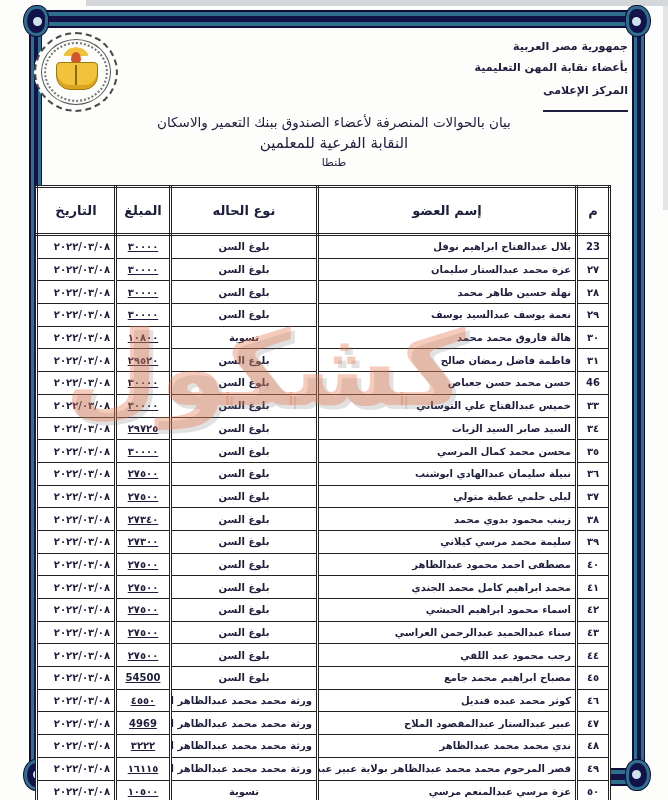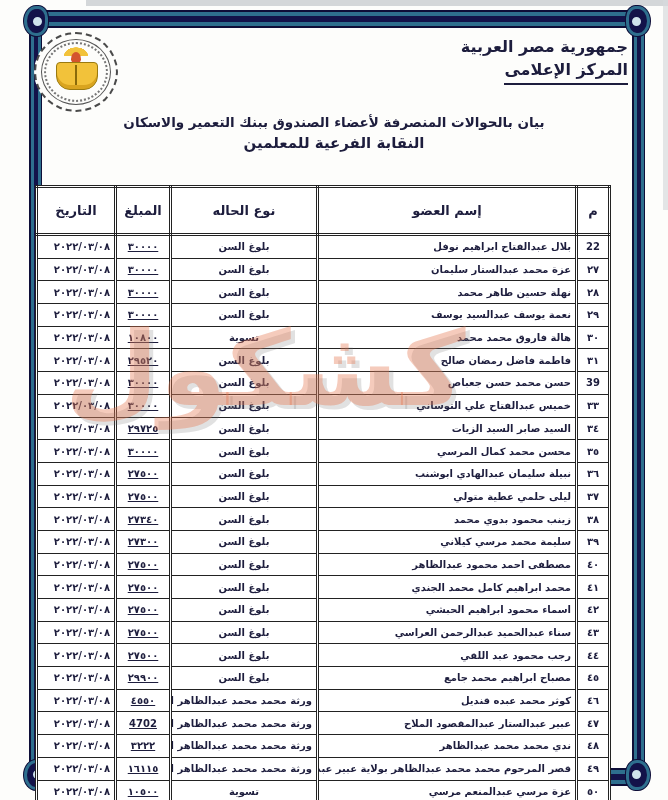--- a/index.html
+++ b/index.html
@@ -40,23 +40,23 @@
     background:#f2c23a;border:1px solid #9a7a10;border-radius:4px 4px 14px 14px;
     box-shadow:inset 0 -4px 0 #d9a41f;}
   .logo .book::before{content:"";position:absolute;left:18px;top:2px;width:2px;height:20px;background:#8a6a0a;}
   .logo .flame{position:absolute;left:37px;top:20px;width:10px;height:12px;background:#d4542e;
     border-radius:50% 50% 50% 50%/60% 60% 40% 40%;}
   .logo .sun{position:absolute;left:28px;top:14px;width:28px;height:10px;
     background:radial-gradient(ellipse at 50% 100%,#f2c23a 0 60%,transparent 62%);}
 
   
   .agency{position:absolute;right:40px;top:36px;font-weight:bold;
-    font-size:16px;line-height:21px;}
-  .agency .dept{display:inline-block;margin-top:2px;border-bottom:2px solid #1d1d3d;padding-bottom:3px;}
-  .doc-title{position:absolute;left:42px;right:42px;top:114px;text-align:center;font-weight:bold;}
+    font-size:11px;line-height:21px;}
+  .agency .dept{display:inline-block;margin-top:2px;border-bottom:2px solid #1d1d3d;padding-bottom:9px;}
+  .doc-title{position:absolute;left:42px;right:42px;top:114px;text-align:center;font-weight:normal;}
   .doc-title .l1{font-size:13.5px;}
   .doc-title .l2{font-size:15px;margin-top:4px;}
   .doc-title .l3{font-size:11px;margin-top:4px;}
 
   
   table.main{position:absolute;right:57px;top:185px;width:573px;border-collapse:collapse;
     table-layout:fixed;background:#fff;border:3px double #222;}
   table.main th{font-size:13px;font-weight:bold;height:43px;border:3px double #222;
     border-top:3px double #222;background:#fff;}
   table.main td{font-size:10px;font-weight:bold;height:21.7px;padding:0 4px;
@@ -97,26 +97,28 @@
     <div class="ring-outer"></div>
     <div class="ring-dots"></div>
     <div class="ring-text"></div>
     <div class="sun"></div>
     <div class="flame"></div>
     <div class="book"></div>
   </div>
 
   <div class="agency">
     <div>جمهورية مصر العربية</div>
+    <div>بأعضاء نقابة المهن التعليمية</div>
     <div><span class="dept">المركز الإعلامى</span></div>
   </div>
 
   <div class="doc-title">
     <div class="l1">بيان بالحوالات المنصرفة لأعضاء الصندوق ببنك التعمير والاسكان</div>
     <div class="l2">النقابة الفرعية للمعلمين</div>
+    <div class="l3">طنطا</div>
   </div>
 
   <table class="main">
     <colgroup>
       <col class="c-no">
         <col class="c-name">
         <col class="c-case">
         <col class="c-amount">
         <col class="c-date">
     </colgroup>
@@ -124,21 +126,21 @@
       <tr>
         <th>م</th>
         <th>إسم العضو</th>
         <th>نوع الحاله</th>
         <th>المبلغ</th>
         <th>التاريخ</th>
       </tr>
     </thead>
     <tbody>
     <tr>
-      <td class="no">22</td>
+      <td class="no">23</td>
       <td class="name">بلال عبدالفتاح ابراهيم نوفل</td>
       <td class="case">بلوغ السن</td>
       <td class="amount">٣٠٠٠٠</td>
       <td class="date">٢٠٢٢/٠٣/٠٨</td>
     </tr>
 
     <tr>
       <td class="no">٢٧</td>
       <td class="name">عزة محمد عبدالستار سليمان</td>
       <td class="case">بلوغ السن</td>
@@ -172,21 +174,21 @@
 
     <tr>
       <td class="no">٣١</td>
       <td class="name">فاطمة فاضل رمضان صالح</td>
       <td class="case">بلوغ السن</td>
       <td class="amount">٢٩٥٢٠</td>
       <td class="date">٢٠٢٢/٠٣/٠٨</td>
     </tr>
 
     <tr>
-      <td class="no">39</td>
+      <td class="no">46</td>
       <td class="name">حسن محمد حسن جعباص</td>
       <td class="case">بلوغ السن</td>
       <td class="amount">٣٠٠٠٠</td>
       <td class="date">٢٠٢٢/٠٣/٠٨</td>
     </tr>
 
     <tr>
       <td class="no">٣٣</td>
       <td class="name">خميس عبدالفتاح علي التوساني</td>
       <td class="case">بلوغ السن</td>
@@ -279,37 +281,37 @@
       <td class="name">رجب محمود عبد اللقي</td>
       <td class="case">بلوغ السن</td>
       <td class="amount">٢٧٥٠٠</td>
       <td class="date">٢٠٢٢/٠٣/٠٨</td>
     </tr>
 
     <tr>
       <td class="no">٤٥</td>
       <td class="name">مصباح ابراهيم محمد جامع</td>
       <td class="case">بلوغ السن</td>
-      <td class="amount">٢٩٩٠٠</td>
+      <td class="amount">54500</td>
       <td class="date">٢٠٢٢/٠٣/٠٨</td>
     </tr>
 
     <tr>
       <td class="no">٤٦</td>
       <td class="name">كوثر محمد عبده قنديل</td>
       <td class="case">ورثة محمد محمد عبدالظاهر الغنيمي</td>
       <td class="amount">٤٥٥٠</td>
       <td class="date">٢٠٢٢/٠٣/٠٨</td>
     </tr>
 
     <tr>
       <td class="no">٤٧</td>
       <td class="name">عبير عبدالستار عبدالمقصود الملاح</td>
       <td class="case">ورثة محمد محمد عبدالظاهر الغنيمي</td>
-      <td class="amount">4702</td>
+      <td class="amount">4969</td>
       <td class="date">٢٠٢٢/٠٣/٠٨</td>
     </tr>
 
     <tr>
       <td class="no">٤٨</td>
       <td class="name">ندي محمد محمد عبدالظاهر</td>
       <td class="case">ورثة محمد محمد عبدالظاهر الغنيمي</td>
       <td class="amount">٣٢٢٢</td>
       <td class="date">٢٠٢٢/٠٣/٠٨</td>
     </tr>

